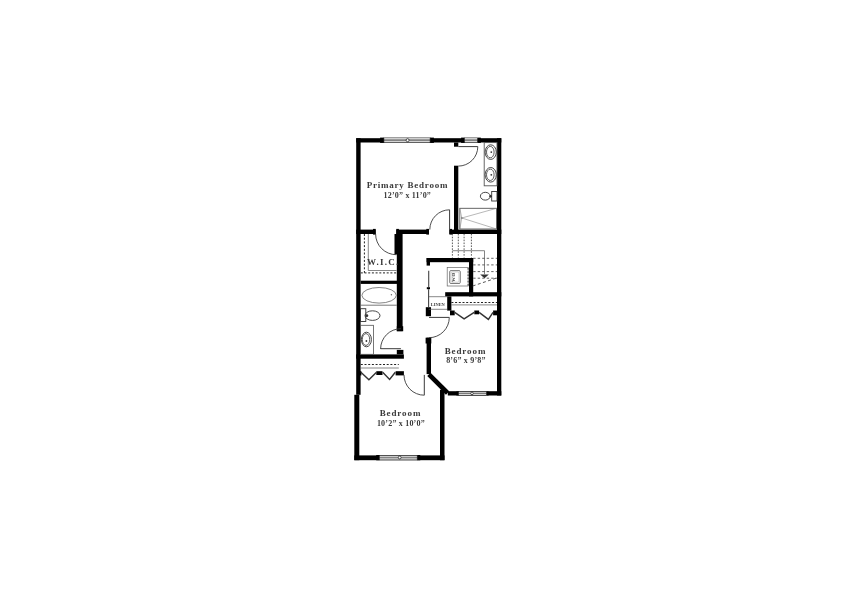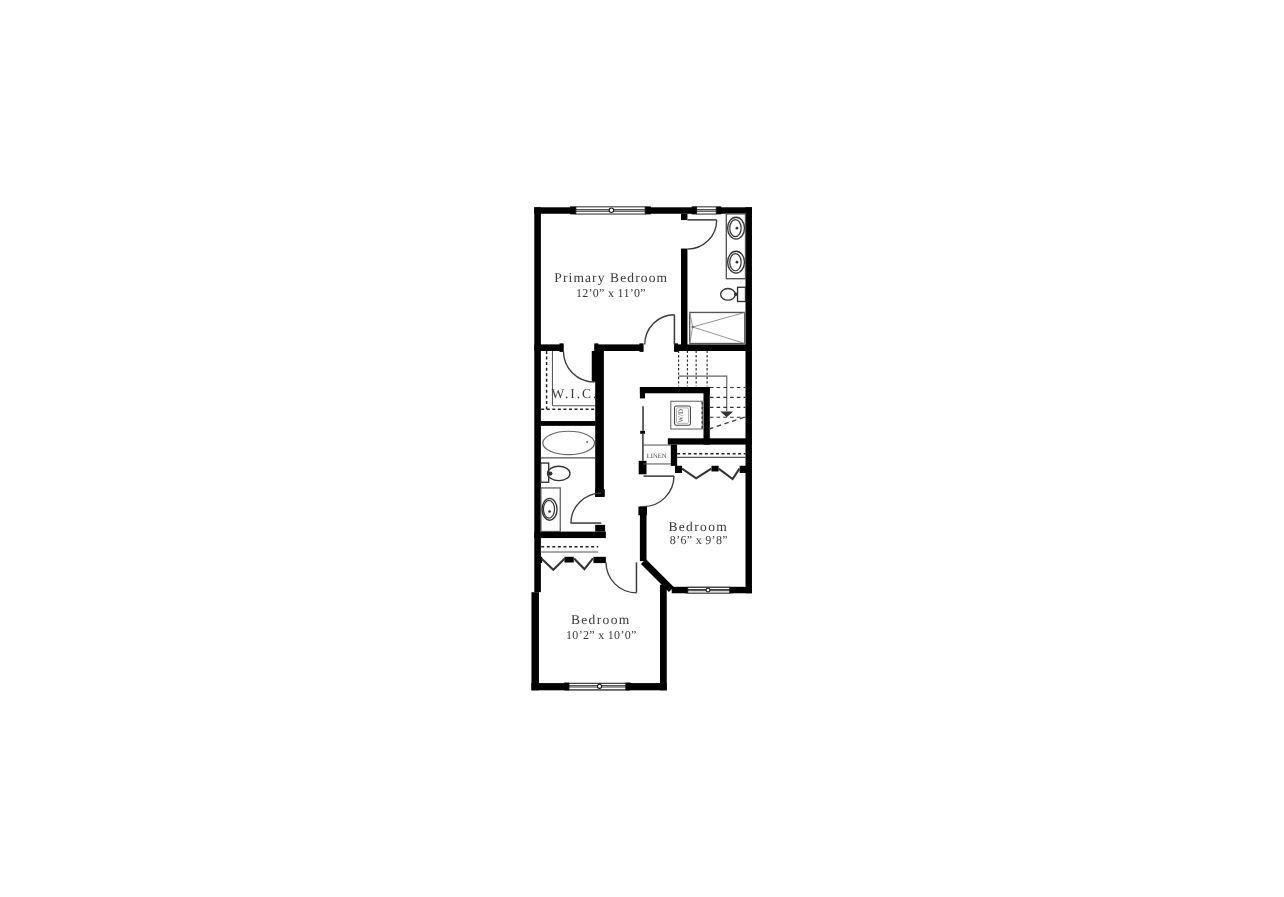--- a/index.html
+++ b/index.html
@@ -1,16 +1,16 @@
 <!DOCTYPE html>
 <html><head>
 <meta charset="utf-8">
 <style>
   html,body{margin:0;padding:0;background:#ffffff;}
-  .page{width:856px;height:598px;position:relative;background:#14b8a6;overflow:hidden;}
+  .page{width:856px;height:598px;position:relative;background:#14b8a6;overflow:hidden;font-weight:bold;}
   text{font-family:"Liberation Serif", serif;fill:#3a3a3a;}
 </style>
 </head>
 <body>
 <div class="page">
 <svg width="856" height="598" viewBox="0 0 856 598">
 <rect x="0" y="0" width="856" height="598" fill="#ffffff"></rect>
 
 <rect x="356.2" y="138.2" width="145.1" height="4.3" fill="#000"></rect>
 

